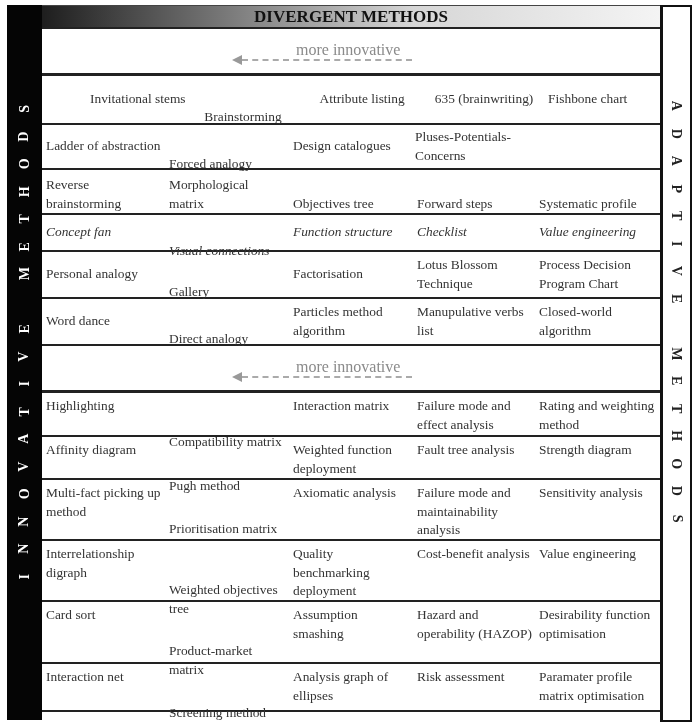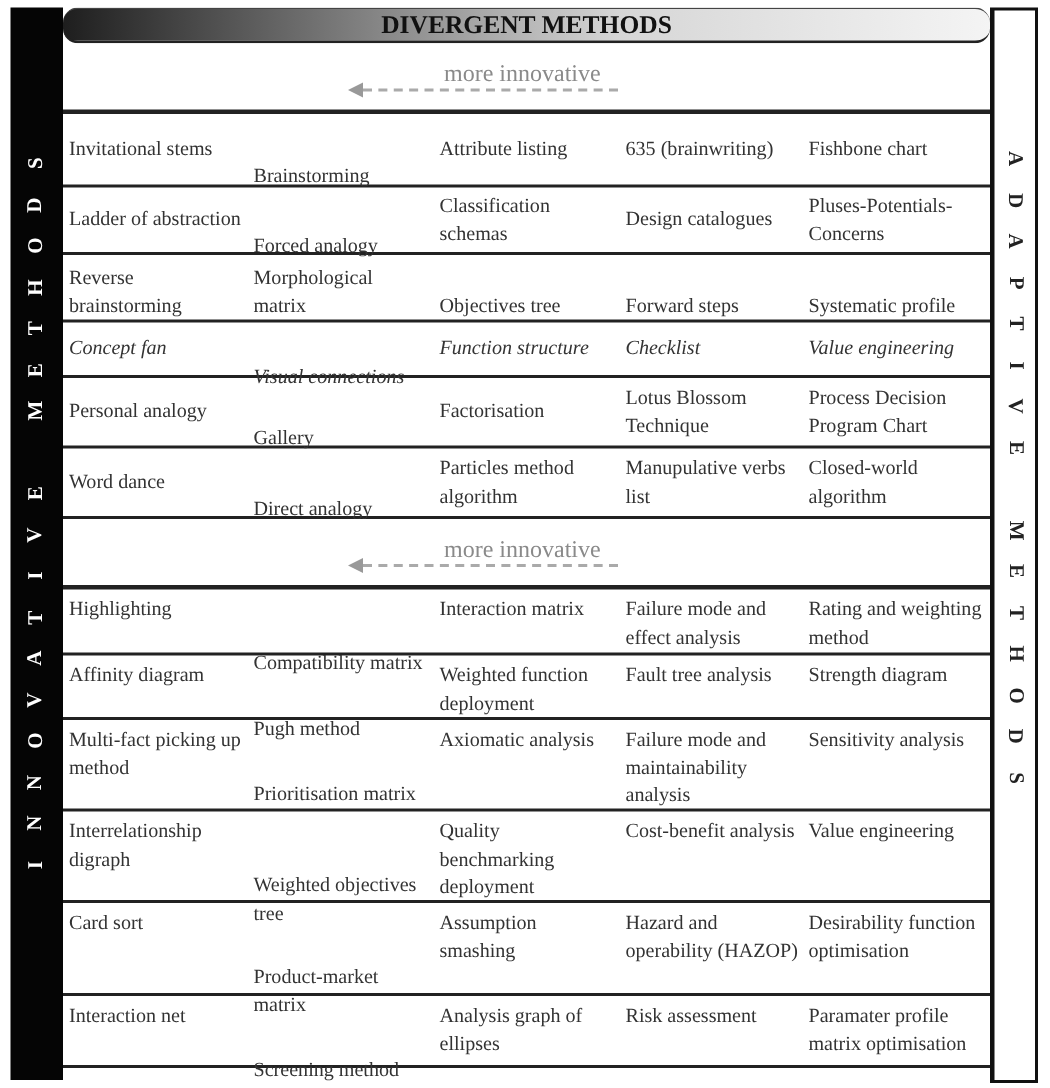--- a/index.html
+++ b/index.html
@@ -10,21 +10,21 @@
                align-items:center; font-weight:bold; font-size:14px; }
   .vert-text span { display:block; transform:rotate(-90deg); height:27.5px; line-height:27.5px; }
   .leftbar .vert-text { color:#fff; flex-direction:column-reverse; top:90px; }
   .rightpanel { position:absolute; left:660px; top:5px; width:27px; height:713px;
                 border:2px solid #111; border-left:3px solid #111; background:#fff; }
   .rightpanel .vert-text { color:#222; top:85px; }
   .rightpanel .vert-text span { transform:rotate(90deg); }
   .main { position:absolute; left:42px; top:5px; width:618px; }
   .section-header { height:21px; border-bottom:2px solid #222; border-top:1px solid #444;
                     background:linear-gradient(to right,#1e1e1e 0%,#6a6a6a 25%,#d6d6d6 60%,#f4f4f4 100%);
-                    text-align:center; font-weight:bold; font-size:17px; line-height:22px; color:#111;border-radius:10px; }
+                    text-align:center; font-weight:bold; font-size:17px; line-height:22px; color:#111; }
   .arrow-row { height:44px; border-bottom:3px solid #222; position:relative; background:#fff; }
   .arrow { position:absolute; left:190px; top:12px; width:240px; height:30px; }
   .arrow .lbl { position:absolute; left:64px; top:0; font-size:16px; color:#8a8a8a; }
   .arrow .head { position:absolute; left:0; top:14px; width:0; height:0;
                  border-top:5px solid transparent; border-bottom:5px solid transparent;
                  border-right:10px solid #999; }
   .arrow .line { position:absolute; left:10px; top:18px; width:170px; border-top:2px dashed #aaa; }
   .row { display:flex; border-bottom:2px solid #222; }
   .row.valign .cell { display:flex; align-items:center; }
   .row.top .cell { padding-top:4px; }
@@ -61,21 +61,21 @@
 <div class="main">
   <div class="section-header">DIVERGENT METHODS</div>
   <div class="arrow-row">
     <div class="arrow">
       <span class="lbl">more innovative</span>
       <span class="head"></span>
       <span class="line"></span>
     </div>
   </div>
   <div id="divergent-rows">
-      <div class="row valign" style="height: 47px;">
+      <div class="row valign" style="height: 47px; padding-left: 44px;">
         <div class="cell c0">
           <span>Invitational stems</span>
         </div>
         <div class="cell c1">
           <span>Brainstorming</span>
         </div>
         <div class="cell c2">
           <span>Attribute listing</span>
         </div>
         <div class="cell c3">
@@ -84,23 +84,20 @@
         <div class="cell c4">
           <span>Fishbone chart</span>
         </div>
       </div>
       <div class="row valign" style="height: 43px;">
         <div class="cell c0">
           <span>Ladder of abstraction</span>
         </div>
         <div class="cell c1">
           <span>Forced analogy</span>
-        </div>
-        <div class="cell c2">
-          <span>Classification schemas</span>
         </div>
         <div class="cell c3">
           <span>Design catalogues</span>
         </div>
         <div class="cell c4 wrap">
           <span>Pluses-Potentials-Concerns</span>
         </div>
       </div>
       <div class="row valign" style="height: 43px; align-items: flex-end;">
         <div class="cell c0">

